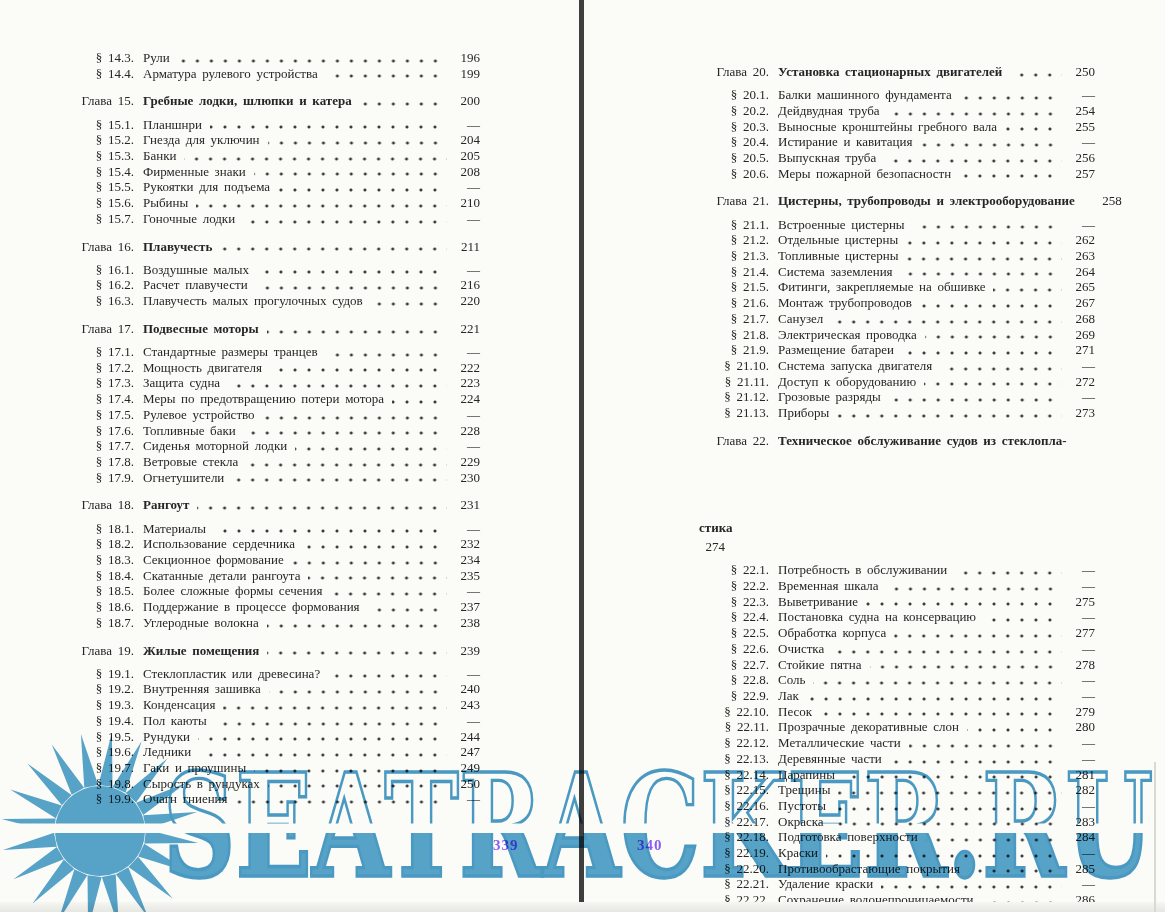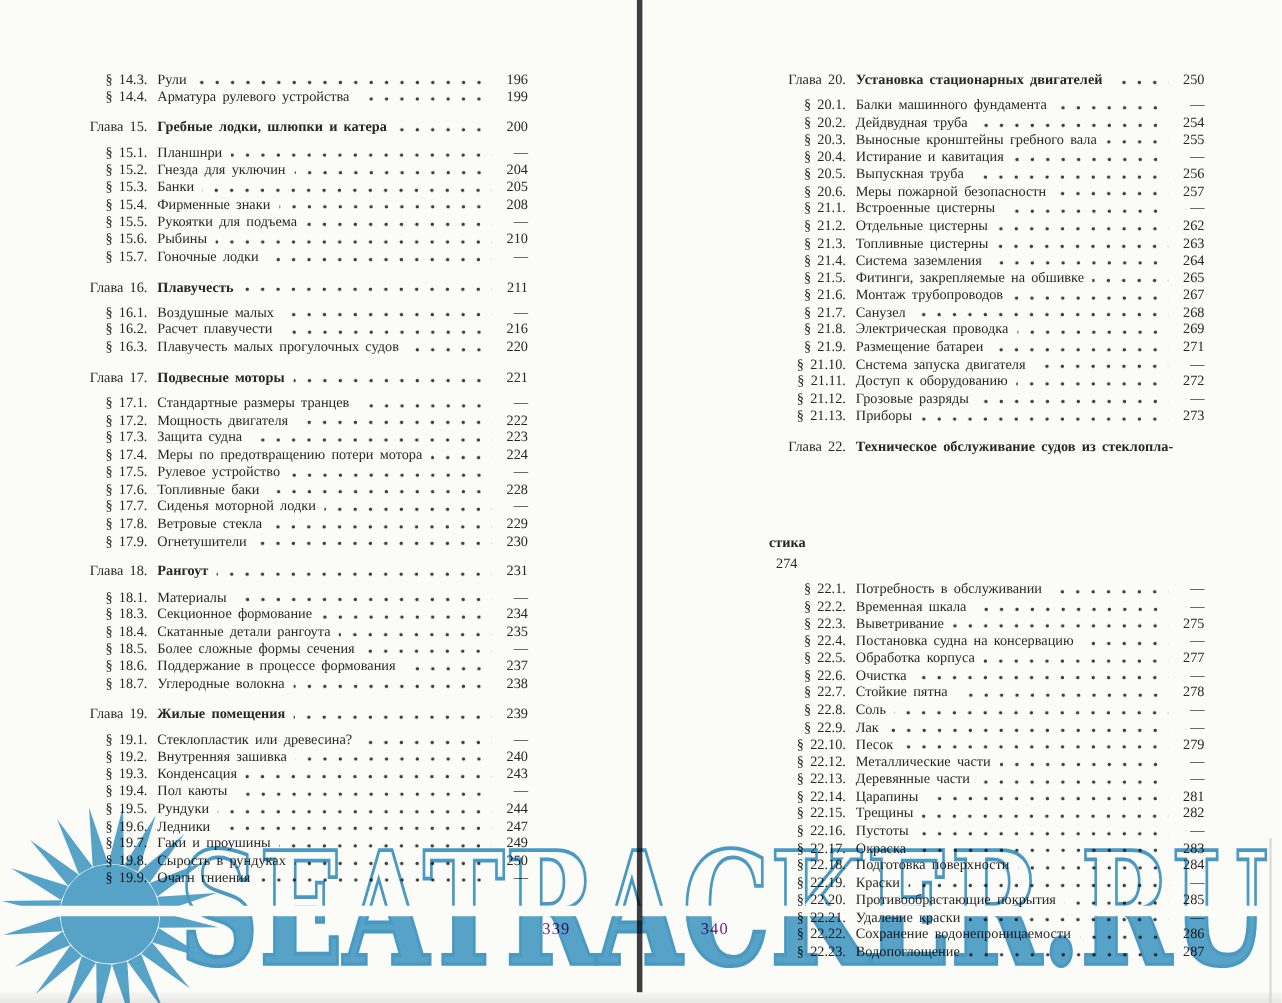--- a/index.html
+++ b/index.html
@@ -5,21 +5,21 @@
   html,body{margin:0;padding:0;}
   body{
     width:1165px;height:912px;position:relative;overflow:hidden;
     background:#fbfbf8;
     font-family:"Liberation Serif", serif;
     color:#262626;
   }
   .scan{position:absolute;inset:0;}
   
   .page-col{position:absolute;font-size:13px;}
-  .col-left{left:62px;top:64px;width:418px;}
+  .col-left{left:62px;top:50px;width:418px;}
   .col-right{left:697px;top:64px;width:398px;}
   .row{
     display:flex;align-items:baseline;line-height:15.7px;white-space:nowrap;
     word-spacing:2.4px;
   }
   .row .num{flex:0 0 72px;text-align:right;margin-right:9px;}
   .row .title{flex:0 0 auto;}
   .row .leader{
     flex:1 1 0;min-width:6px;height:4px;align-self:flex-end;
     margin:0 5px 3px 8px;
@@ -28,21 +28,21 @@
   }
   .row .page{flex:0 0 auto;min-width:26px;text-align:right;margin-left:2px;}
   .chapter{margin-top:12px;margin-bottom:7.5px;}
   .chapter .title{font-weight:bold;}
   .chapter.head2{margin-bottom:0;align-items:center;}
   .chapter.cont{margin-top:0;flex-direction:column;}
   .page-col > .chapter:first-child{margin-top:0;}
   
   .divider{position:absolute;left:579px;top:0;width:5px;height:912px;background:#3e3e3e;}
   
-  .folio{position:absolute;top:837px;font-size:15px;font-weight:normal;letter-spacing:1px;color:#701a75;}
+  .folio{position:absolute;top:837px;font-size:15px;font-weight:bold;letter-spacing:1px;color:#8b5cf6;}
   .folio-left{left:493px;}
   .folio-right{left:637px;text-align:center;}
   
   .bottom-edge{position:absolute;left:0;right:0;bottom:0;height:10px;
     background:linear-gradient(#f6f6f2, #e6e6e2);}
   .right-edge{position:absolute;right:9px;bottom:0;width:2px;height:150px;background:#d9d9d3;}
   
   .watermark{position:absolute;inset:0;mix-blend-mode:multiply;pointer-events:none;}
   .watermark svg{width:100%;height:100%;display:block;}
   .wm-text{
@@ -207,20 +207,26 @@
         <span class="leader"></span>
         <span class="page">231</span>
       </div>
       <div class="row">
         <span class="num">§ 18.1.</span>
         <span class="title">Материалы</span>
         <span class="leader"></span>
         <span class="page">—</span>
       </div>
       <div class="row">
+        <span class="num">§ 18.2.</span>
+        <span class="title">Использование сердечника</span>
+        <span class="leader"></span>
+        <span class="page">232</span>
+      </div>
+      <div class="row">
         <span class="num">§ 18.3.</span>
         <span class="title">Секционное формование</span>
         <span class="leader"></span>
         <span class="page">234</span>
       </div>
       <div class="row">
         <span class="num">§ 18.4.</span>
         <span class="title">Скатанные детали рангоута</span>
         <span class="leader"></span>
         <span class="page">235</span>
@@ -340,20 +346,26 @@
         <span class="title">Выпускная труба</span>
         <span class="leader"></span>
         <span class="page">256</span>
       </div>
       <div class="row">
         <span class="num">§ 20.6.</span>
         <span class="title">Меры пожарной безопасностн</span>
         <span class="leader"></span>
         <span class="page">257</span>
       </div>
+      <div class="row chapter">
+        <span class="num">Глава 21.</span>
+        <span class="title">Цистерны, трубопроводы и электрооборудование</span>
+        <span class="leader"></span>
+        <span class="page">258</span>
+      </div>
       <div class="row">
         <span class="num">§ 21.1.</span>
         <span class="title">Встроенные цистерны</span>
         <span class="leader"></span>
         <span class="page">—</span>
       </div>
       <div class="row">
         <span class="num">§ 21.2.</span>
         <span class="title">Отдельные цистерны</span>
         <span class="leader"></span>
@@ -487,20 +499,26 @@
         <span class="num">§ 22.9.</span>
         <span class="title">Лак</span>
         <span class="leader"></span>
         <span class="page">—</span>
       </div>
       <div class="row">
         <span class="num">§ 22.10.</span>
         <span class="title">Песок</span>
         <span class="leader"></span>
         <span class="page">279</span>
+      </div>
+      <div class="row">
+        <span class="num">§ 22.11.</span>
+        <span class="title">Прозрачные декоративные слон</span>
+        <span class="leader"></span>
+        <span class="page">280</span>
       </div>
       <div class="row">
         <span class="num">§ 22.12.</span>
         <span class="title">Металлические части</span>
         <span class="leader"></span>
         <span class="page">—</span>
       </div>
       <div class="row">
         <span class="num">§ 22.13.</span>
         <span class="title">Деревянные части</span>

